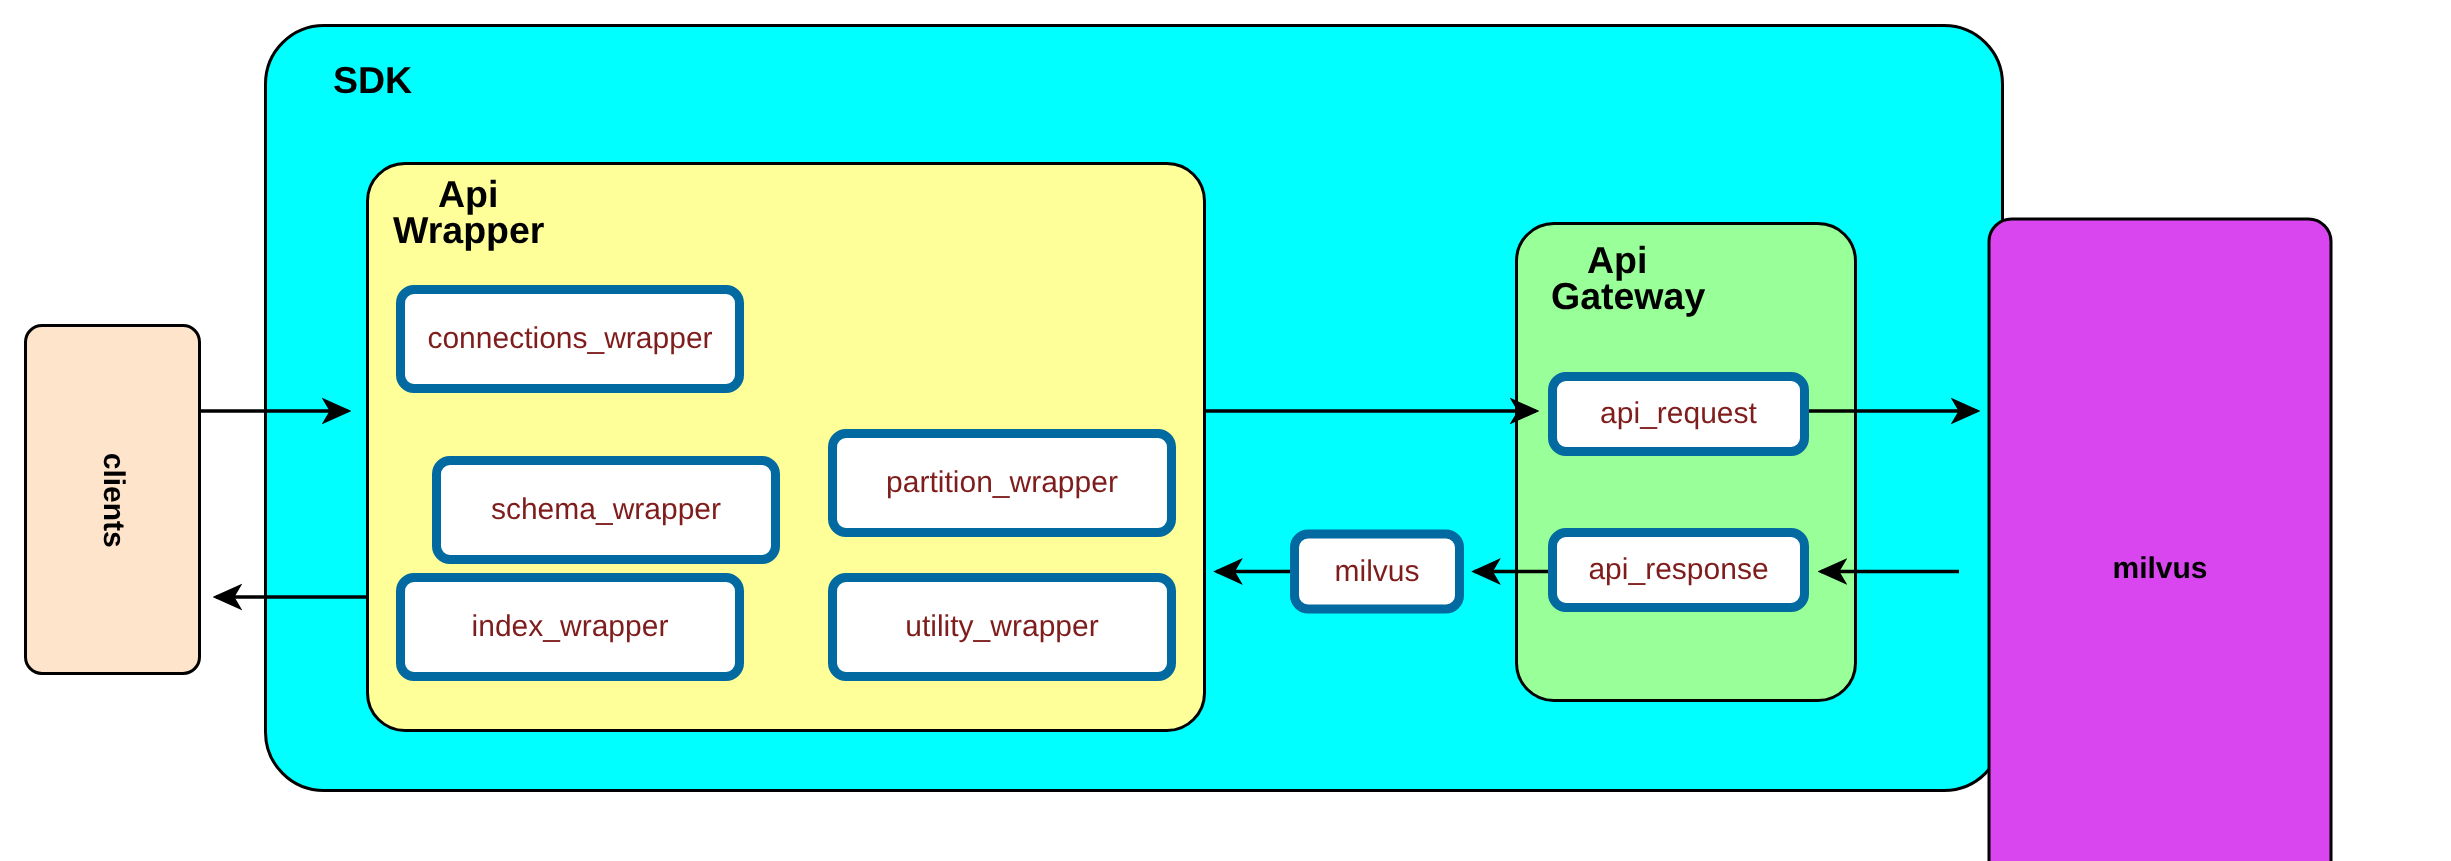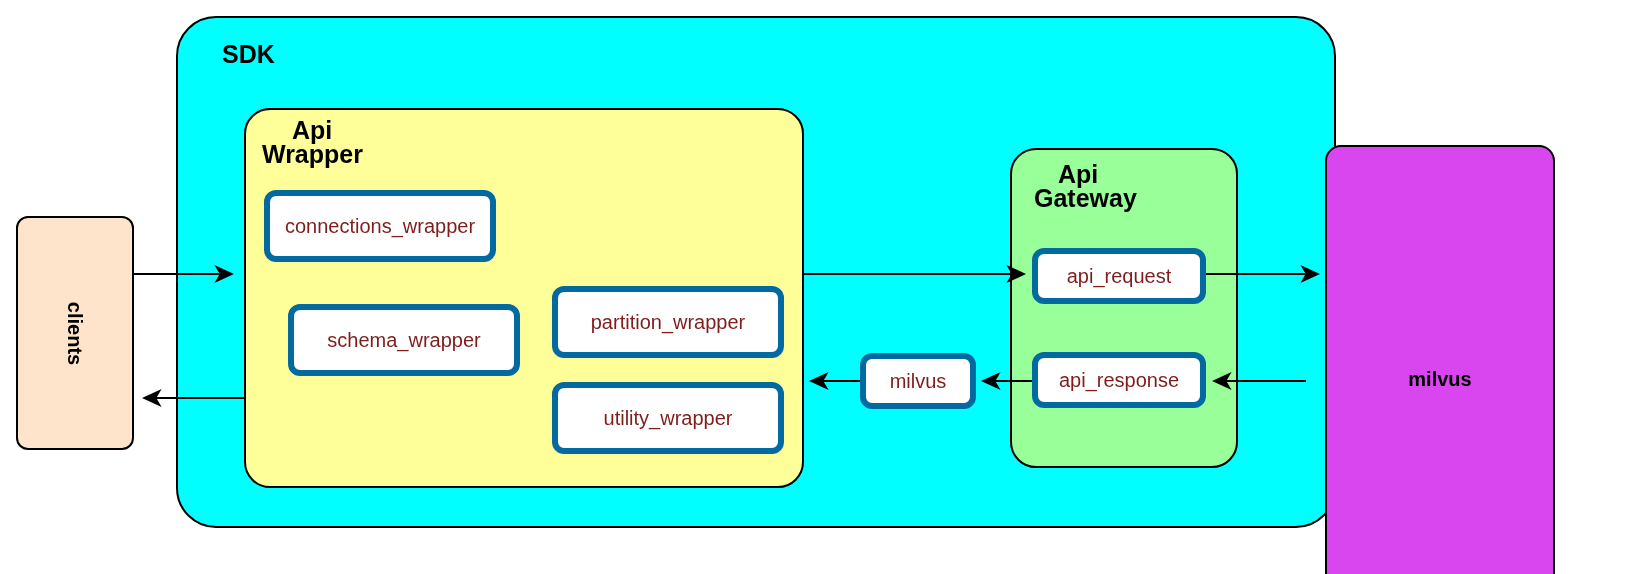--- a/index.html
+++ b/index.html
@@ -176,20 +176,21 @@
     <div id="api-wrapper-title" class="container-title"><span class="l1">Api</span><span class="l2">Wrapper</span></div>
   </div>
 
   <div id="api-gateway-container" class="box">
     <div id="api-gateway-title" class="container-title"><span class="l1">Api</span><span class="l2">Gateway</span></div>
   </div>
 
   <div id="node-connections_wrapper" class="node wrap-node">connections_wrapper</div>
   <div id="node-schema_wrapper" class="node wrap-node">schema_wrapper</div>
   <div id="node-partition_wrapper" class="node wrap-node">partition_wrapper</div>
+  <div id="node-index_wrapper" class="node wrap-node">index_wrapper</div>
   <div id="node-utility_wrapper" class="node wrap-node">utility_wrapper</div>
 
   <div id="node-checker" class="node">milvus</div>
 
   <div id="node-api_request" class="node gw-node">api_request</div>
   <div id="node-api_response" class="node gw-node">api_response</div>
 
   <div id="node-milvus">milvus</div>
 
   <svg id="arrow-layer" viewBox="0 0 1634 574" xmlns="http://www.w3.org/2000/svg">

